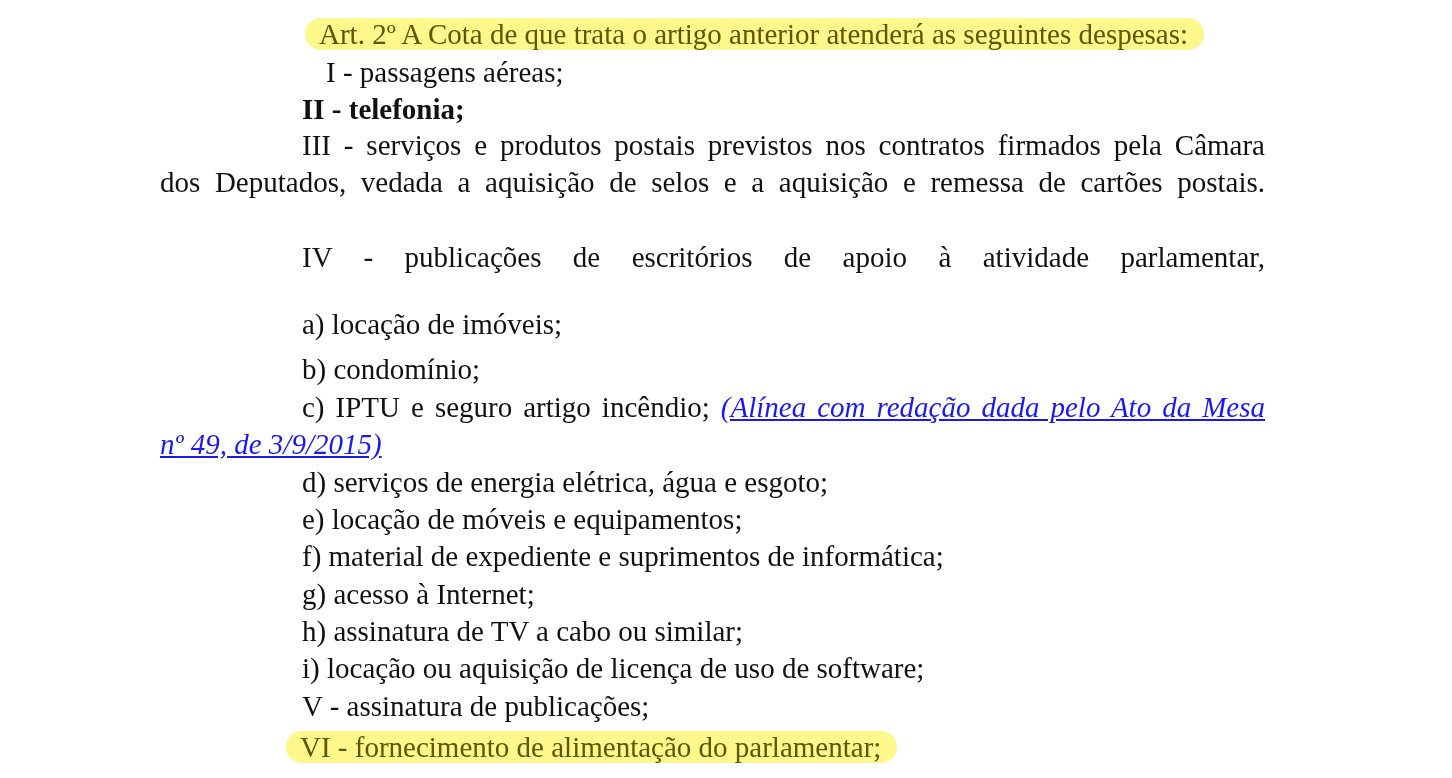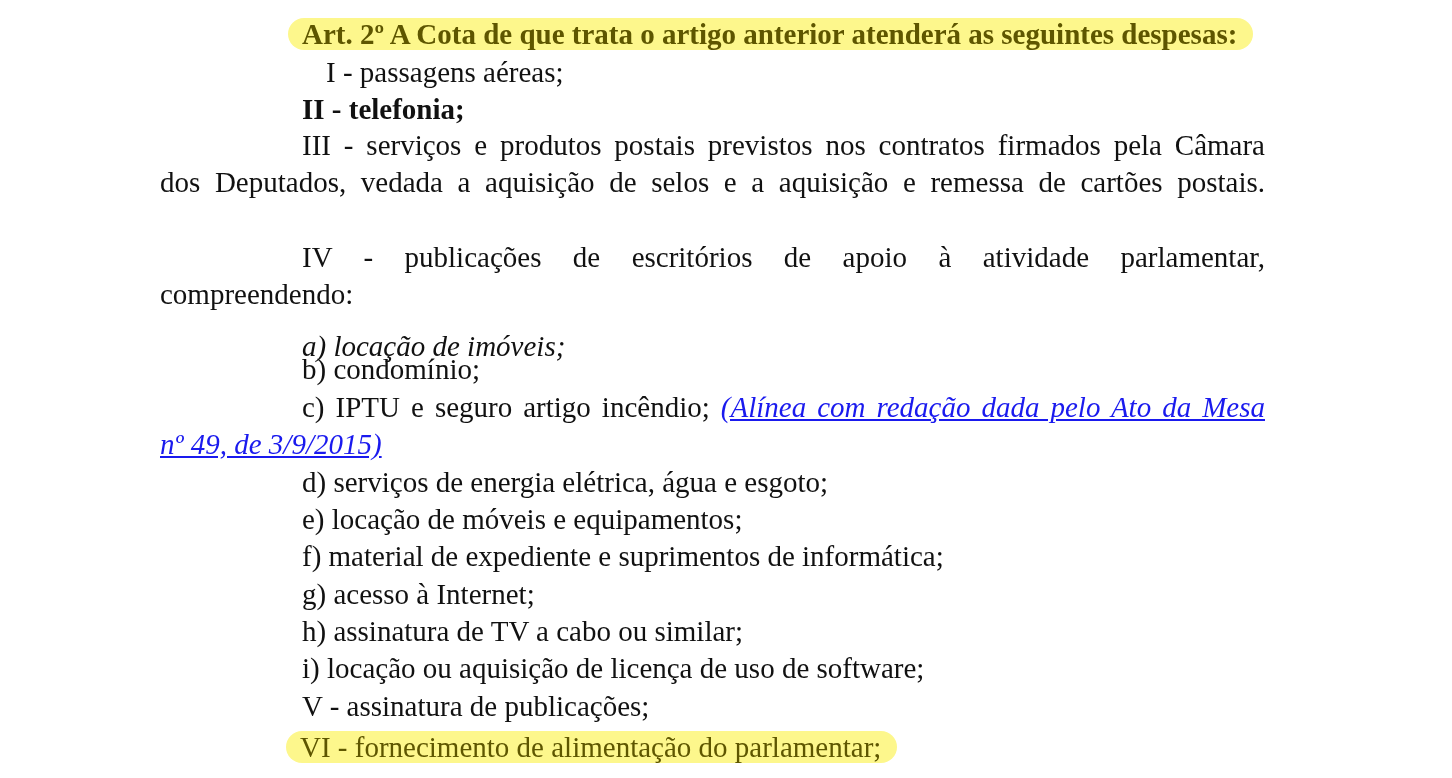--- a/index.html
+++ b/index.html
@@ -7,38 +7,37 @@
          font-family:"Liberation Serif","DejaVu Serif",serif; font-size:29px; color:#111; }
   .line { position:absolute; white-space:nowrap; line-height:36px; }
   .justify { position:absolute; left:160px; width:1105px; text-align:justify; line-height:37px; }
   .hl { background:#fdf78c; color:#5e5600; border-radius:18px; padding:0 16px 0 14px; }
   a.ref { color:#1a1aee; font-style:italic; text-decoration:underline; }
   .jl { display:block; text-align:justify; text-align-last:justify; }
 </style>
 </head>
 <body>
 
-<div class="line" style="left:288px;top:16px;font-weight:bold;">
+<div class="line" style="left:305px;top:16px;">
   <span class="hl">Art. 2º A Cota de que trata o artigo anterior atenderá as seguintes despesas:</span>
 </div>
 
 <div class="line" style="left:302px;top:54px;margin-left:24px;">I - passagens aéreas;</div>
 <div class="line" style="left:302px;top:91px;font-weight:bold;">II - telefonia;</div>
 
 <div class="justify" style="top:127px;">
   <span class="jl" style="padding-left:142px;">III - serviços e produtos postais previstos nos contratos firmados pela Câmara</span>
   <span class="jl">dos Deputados, vedada a aquisição de selos e a aquisição e remessa de cartões postais.</span>
 </div>
 
 <div class="justify" style="top:239px;">
   <span class="jl" style="padding-left:142px;">IV - publicações de escritórios de apoio à atividade parlamentar,</span>
-  <span style="display:block;">compreendendo:</span>
 </div>
 
-<div class="line" style="left:302px;top:328px;font-style:italic;">a) locação de imóveis;</div>
+<div class="line" style="left:302px;top:306px;">a) locação de imóveis;</div>
 <div class="line" style="left:302px;top:351px;">b) condomínio;</div>
 
 <div class="justify" style="top:389px;">
   <span class="jl" style="padding-left:142px;">
     <span>c) IPTU e seguro artigo incêndio;</span>
     <a class="ref" href="#">(Alínea com redação dada pelo Ato da Mesa</a>
   </span>
   <span style="display:block;"><a class="ref" href="#">nº 49, de 3/9/2015)</a></span>
 </div>
 

